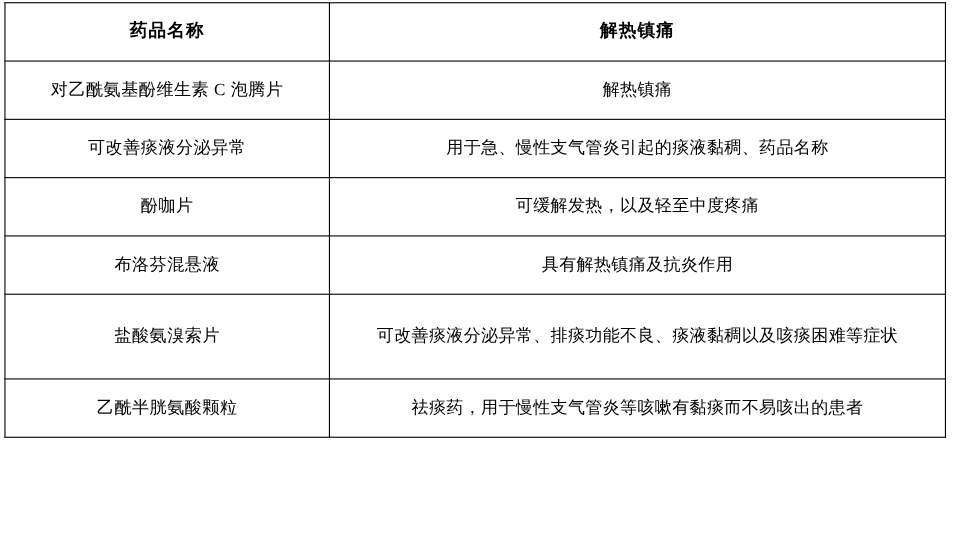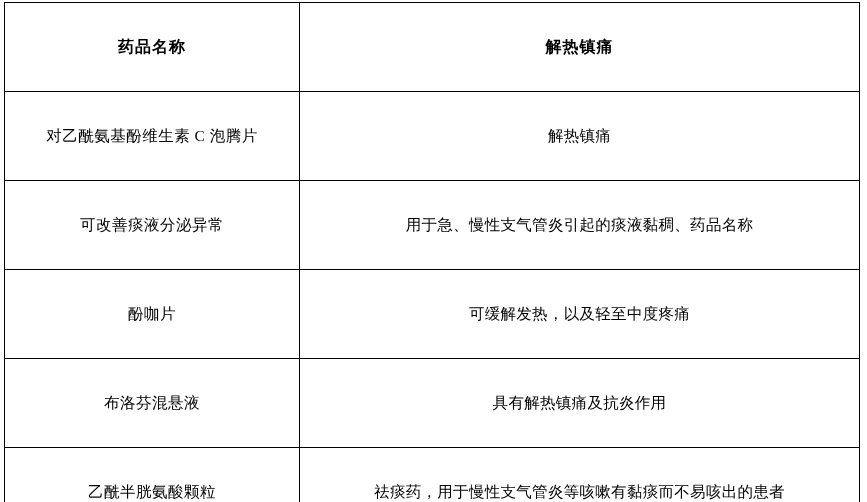--- a/index.html
+++ b/index.html
@@ -21,21 +21,21 @@
     background: #ffffff;
   }
   table.drug-table {
     border-collapse: collapse;
     width: 855px;
     margin: 2px 0 0 4px;
     table-layout: fixed;
   }
   table.drug-table td, table.drug-table th {
     border: 1px solid #000000;
-    padding: 22px 8px;
+    padding: 4px 8px;
     text-align: center;
     vertical-align: middle;
     font-size: 15.5px;
     line-height: 1.55;
     font-family: "Liberation Serif", "DejaVu Serif", serif;
   }
   table.drug-table th {
     font-weight: bold;
     letter-spacing: 1px;
     font-size: 16px;
@@ -82,19 +82,23 @@
         <td class="symptom-cell">用于急、慢性支气管炎引起的痰液黏稠、药品名称</td>
       </tr>
       <tr class="h-single">
         <td class="name-cell">酚咖片</td>
         <td class="symptom-cell">可缓解发热，以及轻至中度疼痛</td>
       </tr>
       <tr class="h-single">
         <td class="name-cell">布洛芬混悬液</td>
         <td class="symptom-cell">具有解热镇痛及抗炎作用</td>
       </tr>
+      <tr class="h-double">
+        <td class="name-cell">盐酸氨溴索片</td>
+        <td class="symptom-cell">可改善痰液分泌异常、排痰功能不良、痰液黏稠以及咳痰困难等症状</td>
+      </tr>
       <tr class="h-single">
         <td class="name-cell">乙酰半胱氨酸颗粒</td>
         <td class="symptom-cell">祛痰药，用于慢性支气管炎等咳嗽有黏痰而不易咳出的患者</td>
       </tr>
     </tbody>
   </table>
 </div>
 
 </body></html>

